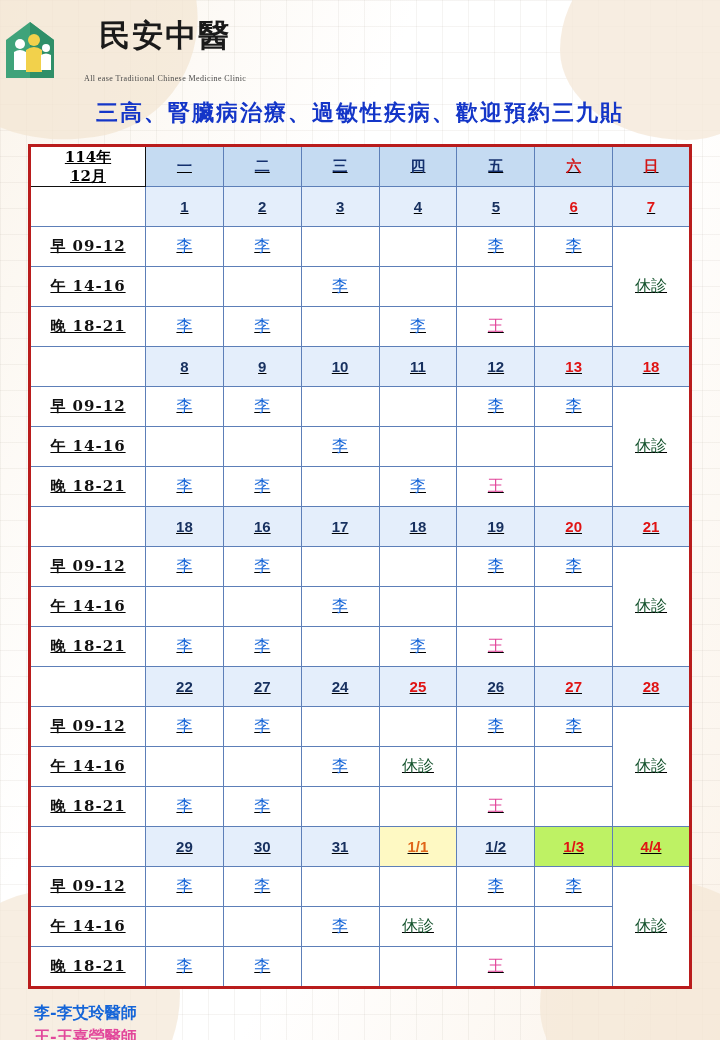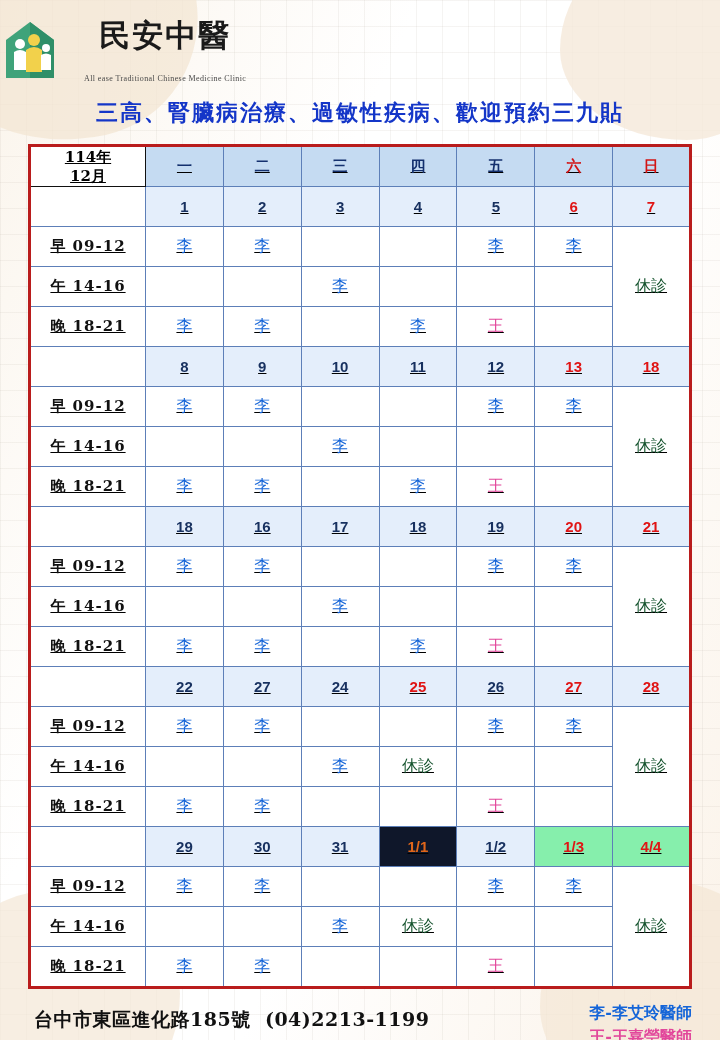--- a/index.html
+++ b/index.html
@@ -94,22 +94,22 @@
     font-weight:bold;font-size:22px;color:#14306e;
     height:46px;
   }
   .hdr-week.red{color:#d21414;}
   .date-row td{
     background:#e4eefb;
     font-weight:bold;font-size:17px;color:#17305f;
     height:38px;
   }
   .date-row td.red{color:#e01414;}
-  .date-row td.newyear{background:#0f172a;color:#e0661a;}
-  .date-row td.newyear.red{background:#86efac;color:#e01414;}
+  .date-row td.newyear{background:#fef9c3;color:#e0661a;}
+  .date-row td.newyear.red{background:#bef264;color:#e01414;}
   .date-row td.blank{background:#ffffff;border-left:1px solid #111;}
   .slot-label{
     font-family:"DejaVu Serif", serif;
     font-size:17px;font-weight:bold;color:#111;
     letter-spacing:1px;
   }
   .doc{color:#1565d8;font-size:16px;font-family:"DejaVu Serif", serif;}
   .doc.wang{color:#e2479b;}
   .rest{color:#14532d;font-size:16px;font-family:"DejaVu Serif", serif;}
   td.cell{background:#ffffff;}
@@ -375,23 +375,19 @@
             <td class="cell"></td>
             <td class="cell"></td>
             <td class="cell"><span class="doc wang">王</span></td>
             <td class="cell"></td>
           </tr>
         </tbody>
     </table>
   </div>
 
   <div class="footer">
-    <div class="addr">
-      <span>台中市東區進化路185號</span>
-      &nbsp;<span>(04)2213-1199</span>
-    </div>
     <div class="legend">
       <div class="l1">李-李艾玲醫師</div>
       <div class="l2">王-王嘉瑩醫師</div>
     </div>
   </div>
 
 </div>
 
 </body></html>

